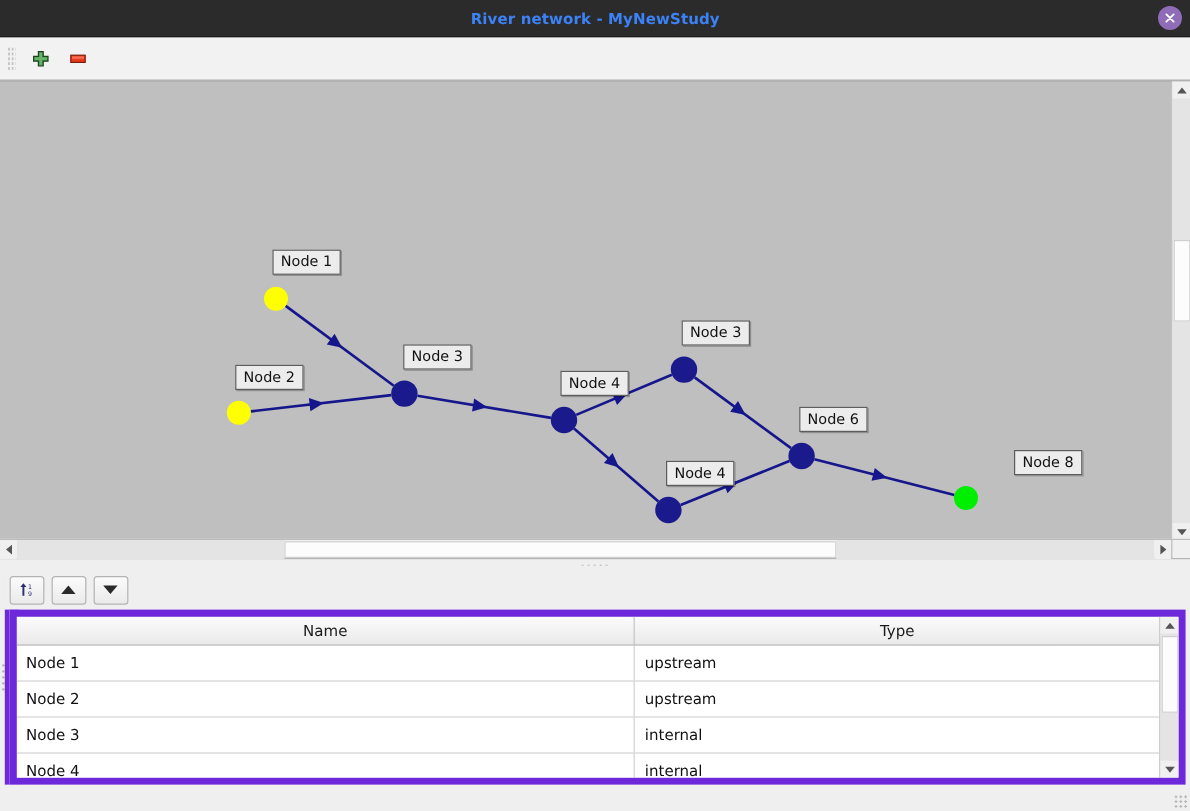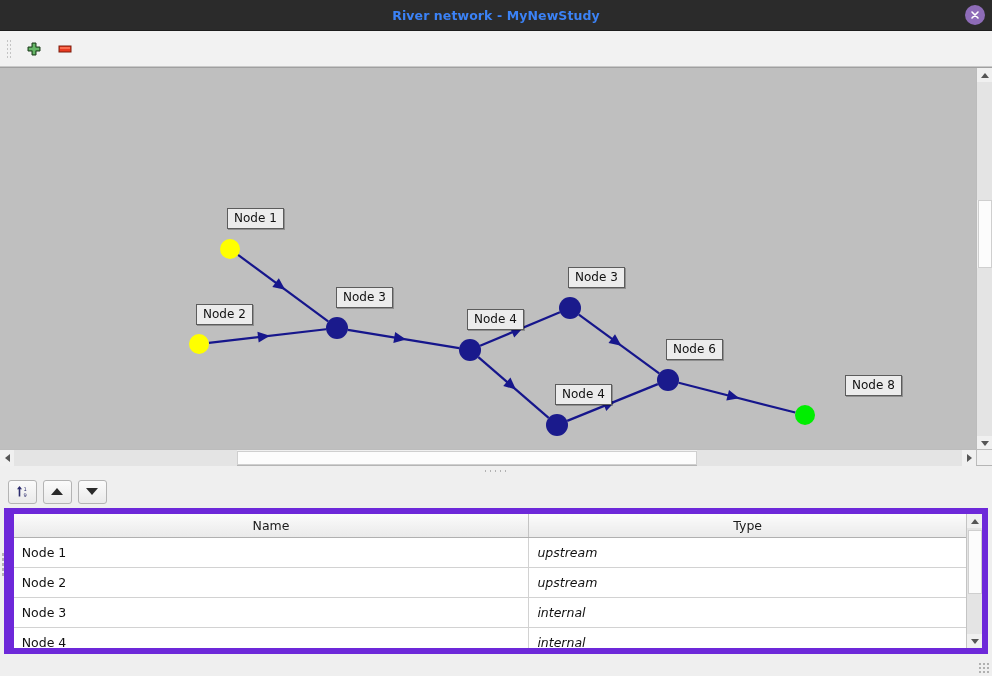--- a/index.html
+++ b/index.html
@@ -249,21 +249,21 @@
     border-right: 1px solid #d2d2d2;
     border-bottom: 1px solid #d2d2d2;
     padding: 0 8px;
     color: #111;
     background: #fff;
     white-space: nowrap;
     overflow: hidden;
     text-overflow: ellipsis;
     cursor: default;
   }
-  table.grid td:last-child { border-right: none; font-style: italic; }
+  table.grid td:last-child { border-right: none; }
   table.grid tr.empty td { height: 16px; }
 
   .tbl-vscroll {
     width: 16px;
     background: #f0f0f0;
     border-left: 1px solid #c4c4c4;
     position: relative;
     flex: 0 0 16px;
   }
   .tbl-vthumb {

